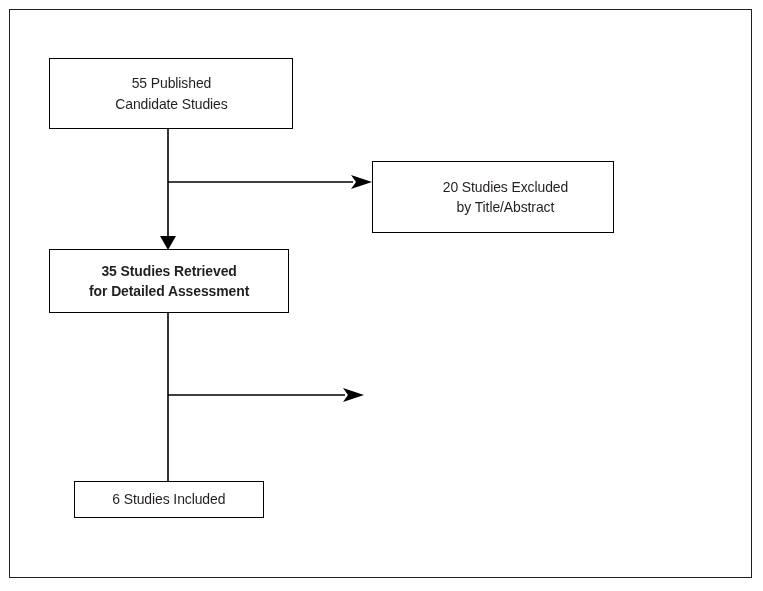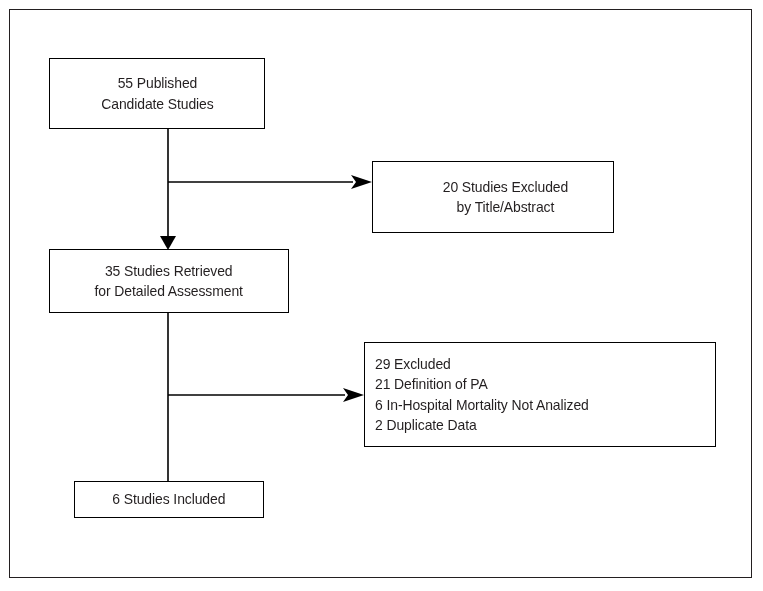--- a/index.html
+++ b/index.html
@@ -56,23 +56,23 @@
   .node-box.left-align {
     justify-content: flex-start;
     text-align: left;
     padding-left: 10px;
   }
   .node-box.left-align .lines {
     transform-origin: left center;
   }
 
   
-  #node-published      { left: 49px;  top: 58px;  width: 216px; height: 71px; }
+  #node-published      { left: 49px;  top: 58px;  width: 244px; height: 71px; }
   #node-excluded-title { left: 372px; top: 161px; width: 242px; height: 72px; padding-left: 24px; }
-  #node-retrieved      { left: 49px;  top: 249px; width: 240px; height: 64px; }
+  #node-retrieved      { left: 49px;  top: 249px; width: 240px; height: 64px; font-weight: bold; }
   #node-excluded-detail{ left: 364px; top: 342px; width: 352px; height: 105px; }
   #node-included       { left: 74px;  top: 481px; width: 190px; height: 37px; }
 
   
   #connectors {
     position: absolute;
     left: 0;
     top: 0;
     width: 763px;
     height: 591px;
@@ -124,24 +124,18 @@
   <div class="node-box" id="node-excluded-title">
     <span class="lines">20 Studies Excluded
 by Title/Abstract</span>
   </div>
 
   <div class="node-box" id="node-retrieved">
     <span class="lines">35 Studies Retrieved
 for Detailed Assessment</span>
   </div>
 
-  <div class="node-box left-align" id="node-excluded-detail">
-    <span class="lines">29 Excluded
-  21 Definition of PA
-  6 In-Hospital Mortality Not Analized
-  2 Duplicate Data</span>
-  </div>
 
   <div class="node-box" id="node-included">
     <span class="lines">6 Studies Included</span>
   </div>
 
 </div>
 
 </body></html>

